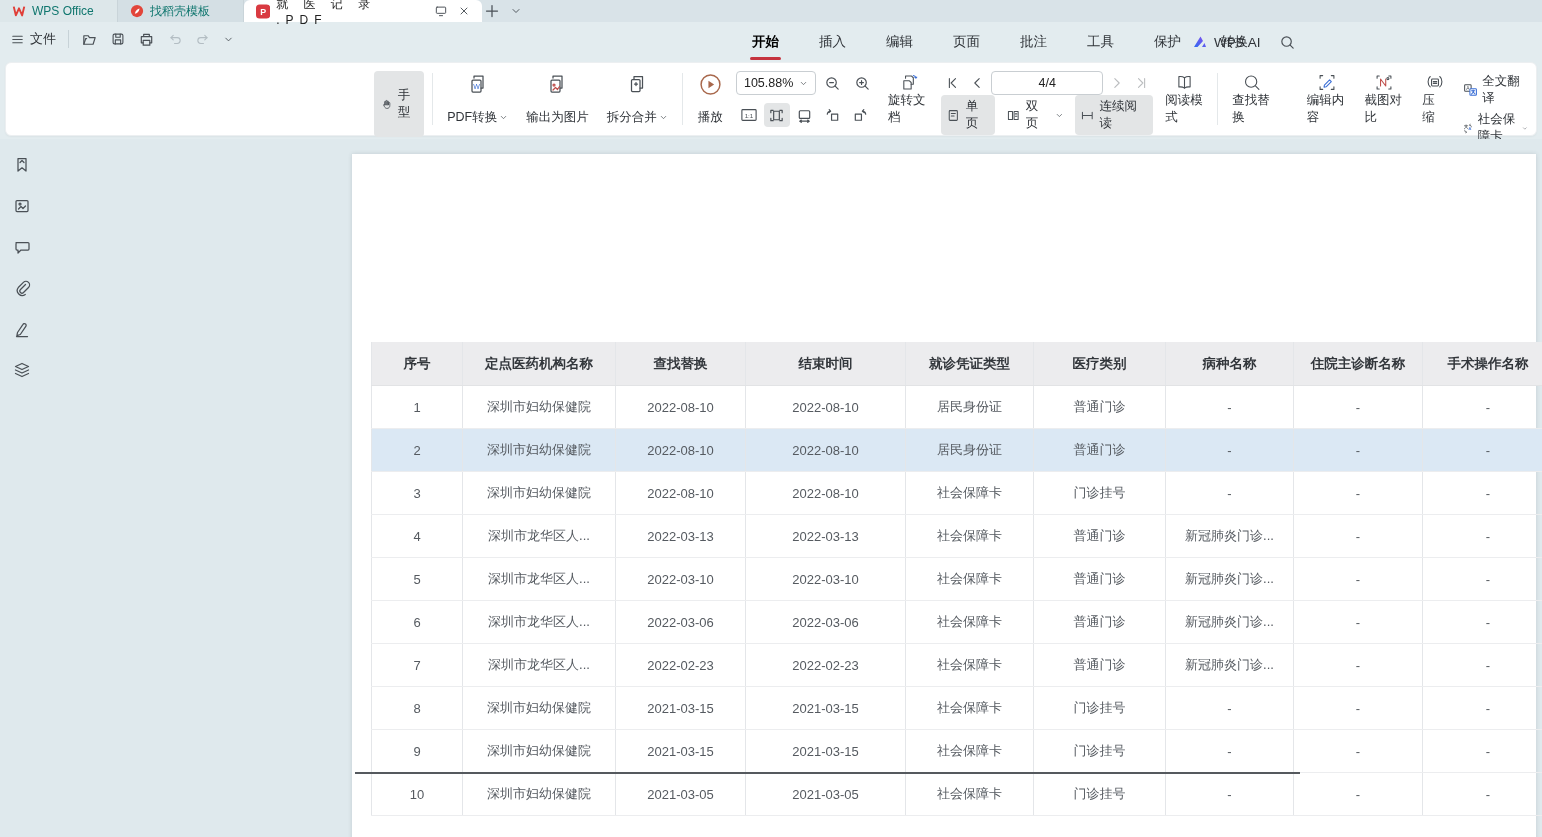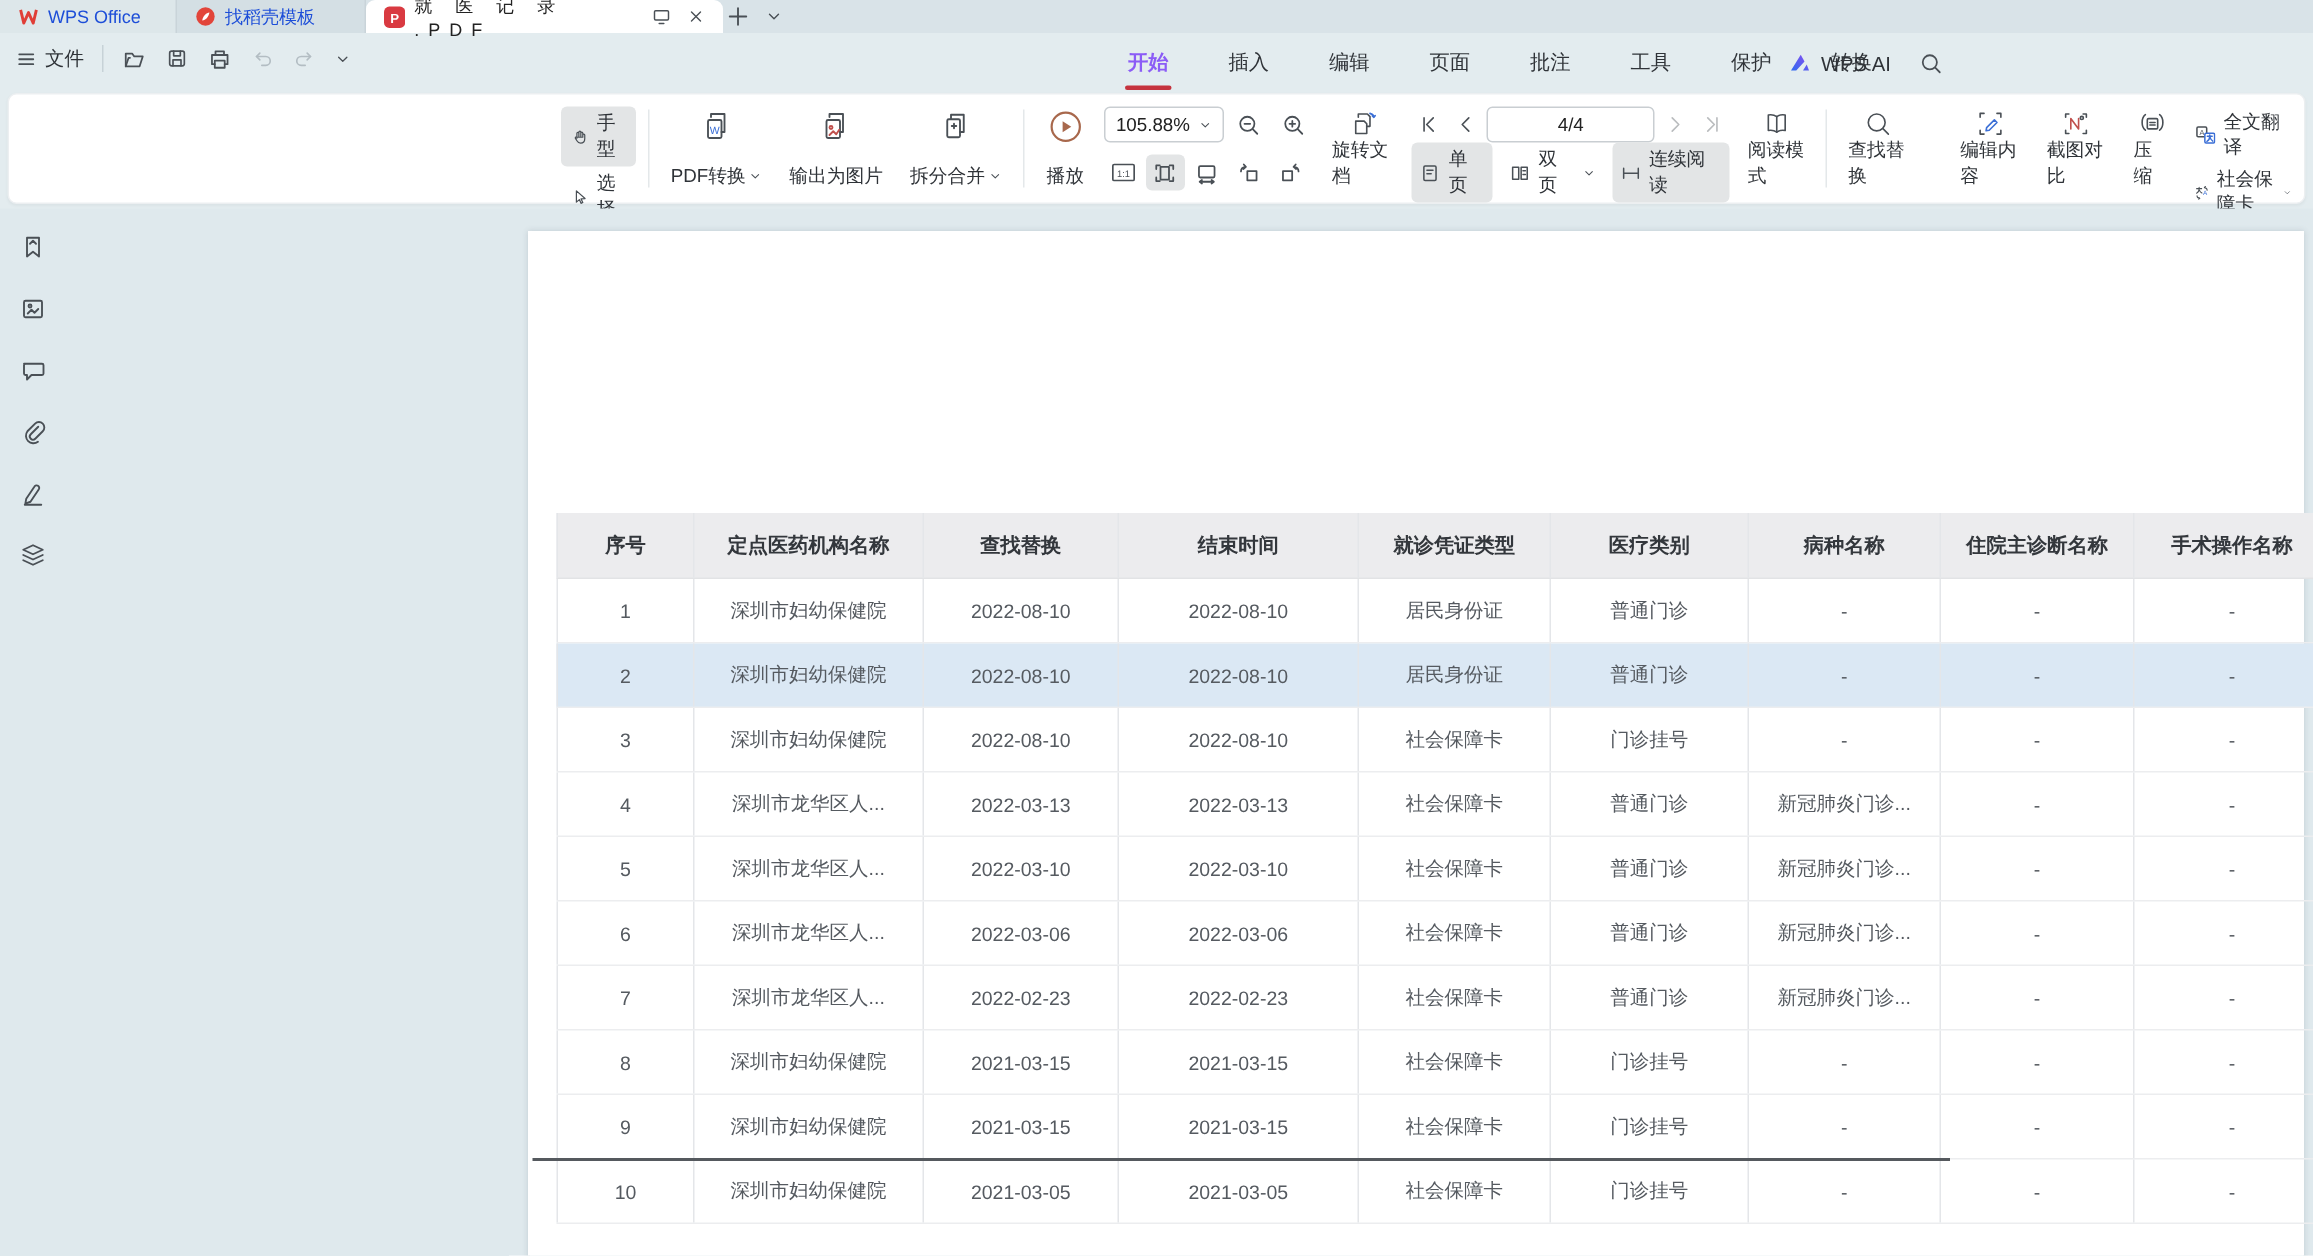--- a/index.html
+++ b/index.html
@@ -2,46 +2,46 @@
 <html><head>
 <meta charset="utf-8">
 <style>
   * { margin:0; padding:0; box-sizing:border-box; }
   html,body { width:1542px; height:837px; overflow:hidden; }
   body { font-family:"Liberation Sans","DejaVu Sans",sans-serif; background:#e3ecef; color:#3a3f45; }
   .app { position:relative; width:1542px; height:837px; }
 
   
   .tabbar { position:absolute; top:0; left:0; right:0; height:22px; background:#d9e3e8; display:flex; align-items:stretch; }
-  .tab { display:flex; align-items:center; gap:6px; padding:0 12px; font-size:12px; color:#1d4ed8; }
+  .tab { display:flex; align-items:center; gap:6px; padding:0 12px; font-size:12px; color:#0f766e; }
   .tab.inactive1 { background:#dde7ea; width:118px; border-right:1px solid #c9d4d9; }
   .tab.inactive2 { background:#d4dfe4; width:126px; border-right:1px solid #c9d4d9; }
   .tab.active { background:#ffffff; width:238px; border-radius:6px 6px 0 0; color:#222; }
   .tab .spread { letter-spacing:6px; }
   .tab-tools { display:flex; align-items:center; gap:10px; margin-left:2px; }
   .tab .right-icons { margin-left:auto; display:flex; gap:10px; align-items:center; }
 
   
   .menubar { position:absolute; top:22px; left:0; right:0; height:40px; }
   .file-tools { position:absolute; left:10px; top:8px; display:flex; align-items:center; gap:12px; }
   .file-btn { display:flex; align-items:center; gap:5px; font-size:13px; color:#2f3338; }
   .vdiv-s { width:1px; height:18px; background:#c7d2d7; }
   .menu-tabs { position:absolute; left:732px; top:0; height:40px; display:flex; align-items:center; gap:0; }
   .menu-item { font-size:13.5px; color:#2f3338; padding:0 20px; height:40px; display:flex; align-items:center; position:relative; }
-  .menu-item.active { color:#8b5cf6; font-weight:bold; }
+  .menu-item.active { color:#000000; font-weight:bold; }
   .menu-item.active::after { content:""; position:absolute; left:18px; right:18px; bottom:2px; height:3px; background:#c5333e; border-radius:2px; }
   .menu-right { position:absolute; left:1192px; top:0; height:40px; display:flex; align-items:center; gap:18px; }
   .ai-btn { display:flex; align-items:center; gap:6px; font-size:13.5px; color:#2f3338; }
 
   
   .ribbon { position:absolute; top:62px; left:5px; right:5px; height:74px; background:#fff; border-radius:6px; border:1px solid #eceff1; box-shadow:0 1px 2px rgba(0,0,0,.04); }
   .ribbon-inner { position:absolute; left:368px; top:6px; right:4px; bottom:6px; display:flex; align-items:stretch; gap:6px; }
   .rdiv { width:1px; background:#e4e8ea; margin:4px 2px; }
   .stack2 { display:flex; flex-direction:column; justify-content:space-between; padding:2px 0; }
-  .sm-btn { display:flex; align-items:center; gap:5px; font-size:12.5px; color:#2f3338; padding:3px 7px; border-radius:4px; }
+  .sm-btn { display:flex; align-items:center; gap:5px; font-size:12.5px; color:#2f3338; padding:16px 7px; border-radius:4px; }
   .sm-btn.on { background:#e3e5e6; }
   .big-btn { display:flex; flex-direction:column; align-items:center; justify-content:space-between; padding:4px 6px 3px; font-size:12.5px; color:#2f3338; border-radius:4px; }
   .big-btn .lbl { display:flex; align-items:center; gap:2px; white-space:nowrap; }
   .icon-btn { width:26px; height:24px; display:flex; align-items:center; justify-content:center; border-radius:4px; }
   .icon-btn.on { background:#e3e5e6; }
   .row-h { display:flex; align-items:center; gap:2px; }
   .zoom-box { width:80px; height:24px; border:1px solid #c9ced2; border-radius:4px; display:flex; align-items:center; justify-content:space-between; padding:0 7px; font-size:12.5px; color:#222; }
   .page-box { width:112px; height:24px; border:1px solid #c9ced2; border-radius:4px; text-align:center; font-size:12.5px; color:#222; background:#fff; font-family:"Liberation Sans",sans-serif; }
   .disabled { opacity:.38; }
 

